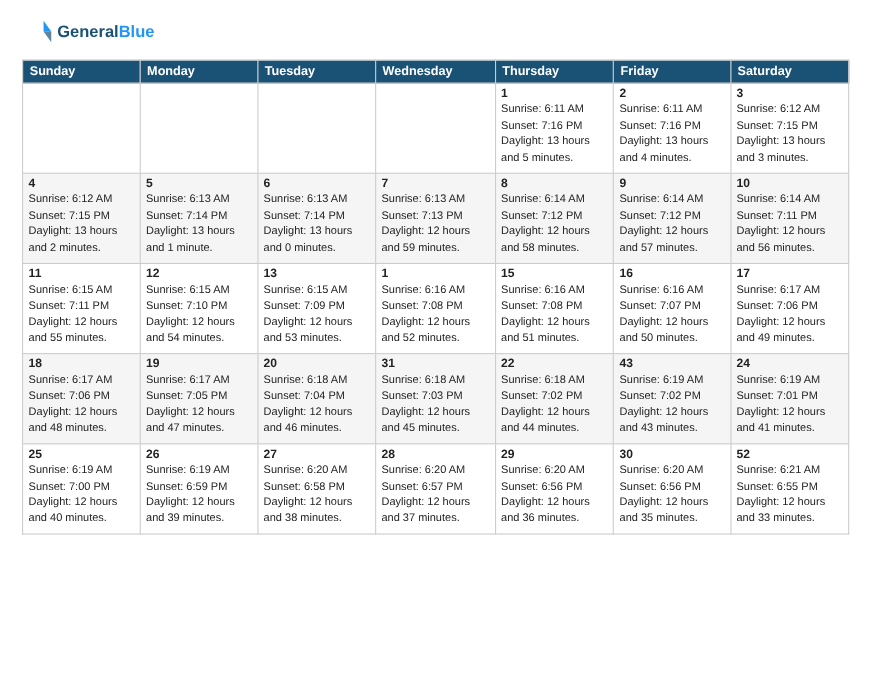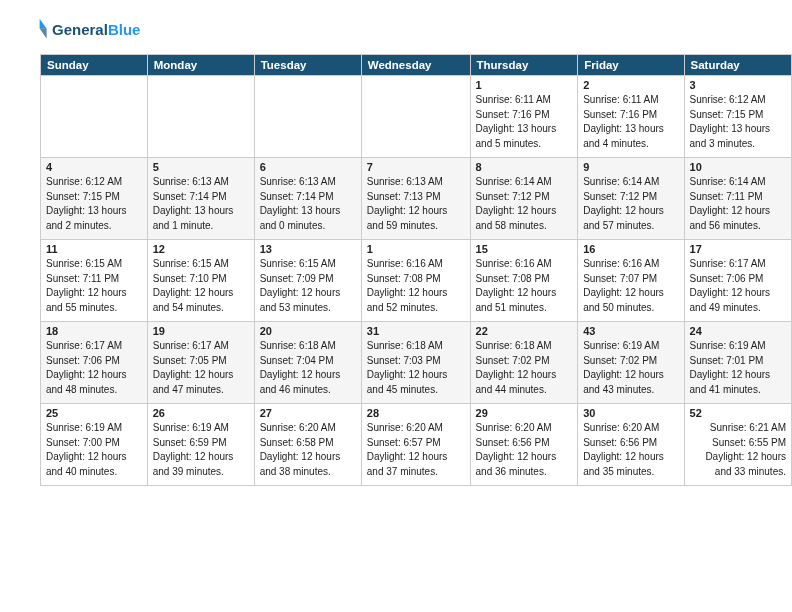--- a/index.html
+++ b/index.html
@@ -47,21 +47,20 @@
       font-weight: bold;
       color: #222;
     }
     .location {
       font-size: 14px;
       color: #444;
     }
     .calendar {
       width: 100%;
       border-collapse: collapse;
-      margin-left: 20px;
     }
     .calendar th {
       background: #1a5276;
       color: #fff;
       font-size: 11.5px;
       font-weight: bold;
       text-align: left;
       padding: 4px 6px;
       border: 1px solid #ccc;
     }
@@ -350,21 +349,21 @@
           </td>
           <td>
             <span class="day-num">30</span>
             <div class="day-info" style="white-space: pre-line;">Sunrise: 6:20 AM
 Sunset: 6:56 PM
 Daylight: 12 hours
 and 35 minutes.</div>
           </td>
           <td>
             <span class="day-num">52</span>
-            <div class="day-info" style="white-space: pre-line; text-align: right;">Sunrise: 6:21 AM
+            <div class="day-info" style="white-space: pre-line;">Sunrise: 6:21 AM
 Sunset: 6:55 PM
 Daylight: 12 hours
 and 33 minutes.</div>
           </td>
         </tr>
       </tbody>
   </table>
 </div>
 
 </body></html>

